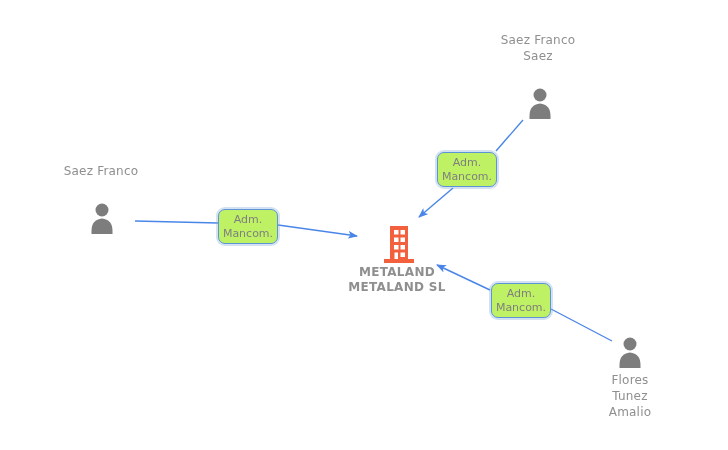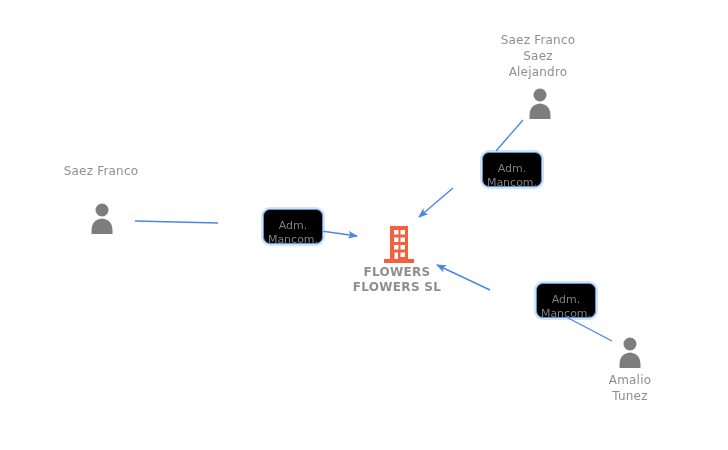--- a/index.html
+++ b/index.html
@@ -27,30 +27,29 @@
     text-align:center;
     font-size:12px; line-height:15px;
     font-weight:bold;
     color:#8f8f8f;
     letter-spacing:0.3px;
   }
 
   .rel-box {
     position:absolute;
     width:60px; height:35px;
-    background:#000000;
+    background:#bef264;
     border:1.5px solid #5c95d6;
     border-radius:7px;
     box-shadow:0 0 0 2px rgba(130,170,220,0.35);
     text-align:center;
     font-size:11px; line-height:14px;
     color:#7f7f7f;
-    padding-top:9px;
+    padding-top:3px;
     box-sizing:border-box;
-    margin-left:45px;
   }
 
   .watermark {
     position:absolute;
     right:4px; bottom:4px;
     font-size:14px;
     color:#2e7e90;
     white-space:nowrap;
   }
   .watermark .copy { font-family:"DejaVu Sans", sans-serif; font-size:13px; vertical-align:1px; }
@@ -72,59 +71,59 @@
     <line x1="453" y1="188" x2="419" y2="217" stroke="#4a86e8" stroke-width="1.4" marker-end="url(#arrow)"></line>
     <line x1="135" y1="221" x2="218" y2="223" stroke="#4a86e8" stroke-width="1.4"></line>
     <line x1="278" y1="225" x2="357" y2="236" stroke="#4a86e8" stroke-width="1.4" marker-end="url(#arrow)"></line>
     <line x1="490" y1="290" x2="437" y2="265" stroke="#4a86e8" stroke-width="1.4" marker-end="url(#arrow)"></line>
     <line x1="551" y1="309" x2="612" y2="341" stroke="#4a86e8" stroke-width="1.4"></line>
   </svg>
 
   <div class="person-label" style="left:468px; top:32px;">
     <div>Saez Franco</div>
     <div>Saez</div>
-    <div>Alejandro</div>
   </div>
   <svg class="person-icon" style="left:524px; top:88px;" width="32" height="32" viewBox="0 0 32 32">
     <circle cx="16" cy="7" r="6.5" fill="#7d7d7d"></circle>
     <path d="M5.5,31 L5.5,28 Q5.5,16.5 16,15.5 Q26.5,16.5 26.5,28 L26.5,31 Z" fill="#7d7d7d"></path>
   </svg>
 
   <div class="person-label" style="left:31px; top:163px;">
     <div>Saez Franco</div>
   </div>
   <svg class="person-icon" style="left:86px; top:203px;" width="32" height="32" viewBox="0 0 32 32">
     <circle cx="16" cy="7" r="6.5" fill="#7d7d7d"></circle>
     <path d="M5.5,31 L5.5,28 Q5.5,16.5 16,15.5 Q26.5,16.5 26.5,28 L26.5,31 Z" fill="#7d7d7d"></path>
   </svg>
 
   <svg class="person-icon" style="left:614px; top:337px;" width="32" height="32" viewBox="0 0 32 32">
     <circle cx="16" cy="7" r="6.5" fill="#7d7d7d"></circle>
     <path d="M5.5,31 L5.5,28 Q5.5,16.5 16,15.5 Q26.5,16.5 26.5,28 L26.5,31 Z" fill="#7d7d7d"></path>
   </svg>
   <div class="person-label" style="left:560px; top:372px;">
+    <div>Flores</div>
+    <div>Tunez</div>
     <div>Amalio</div>
-    <div>Tunez</div>
   </div>
 
   <svg class="company-icon" style="left:381px; top:226px;" width="36" height="37" viewBox="0 0 36 37">
     <rect x="3" y="33" width="30" height="4" fill="#f2603d"></rect>
     <rect x="9" y="0" width="18" height="33" fill="#f2603d"></rect>
     <rect x="13" y="4" width="4.5" height="4.5" fill="#ffffff"></rect>
     <rect x="19.5" y="4" width="4.5" height="4.5" fill="#ffffff"></rect>
     <rect x="13" y="11.5" width="4.5" height="4.5" fill="#ffffff"></rect>
     <rect x="19.5" y="11.5" width="4.5" height="4.5" fill="#ffffff"></rect>
     <rect x="13" y="19" width="4.5" height="4.5" fill="#ffffff"></rect>
     <rect x="19.5" y="19" width="4.5" height="4.5" fill="#ffffff"></rect>
     <rect x="13.5" y="26.5" width="3.5" height="6.5" fill="#ffffff"></rect>
     <rect x="19.5" y="26.5" width="4.5" height="4.5" fill="#ffffff"></rect>
   </svg>
   <div class="company-label" style="left:327px; top:265px;">
-    <div>FLOWERS</div>
-    <div>FLOWERS SL</div>
+    <div>METALAND</div>
+    <div>METALAND SL</div>
   </div>
 
   <div class="rel-box" style="left:437px; top:152px;">
     <div>Adm.</div>
     <div>Mancom.</div>
   </div>
   <div class="rel-box" style="left:218px; top:209px;">
     <div>Adm.</div>
     <div>Mancom.</div>
   </div>

